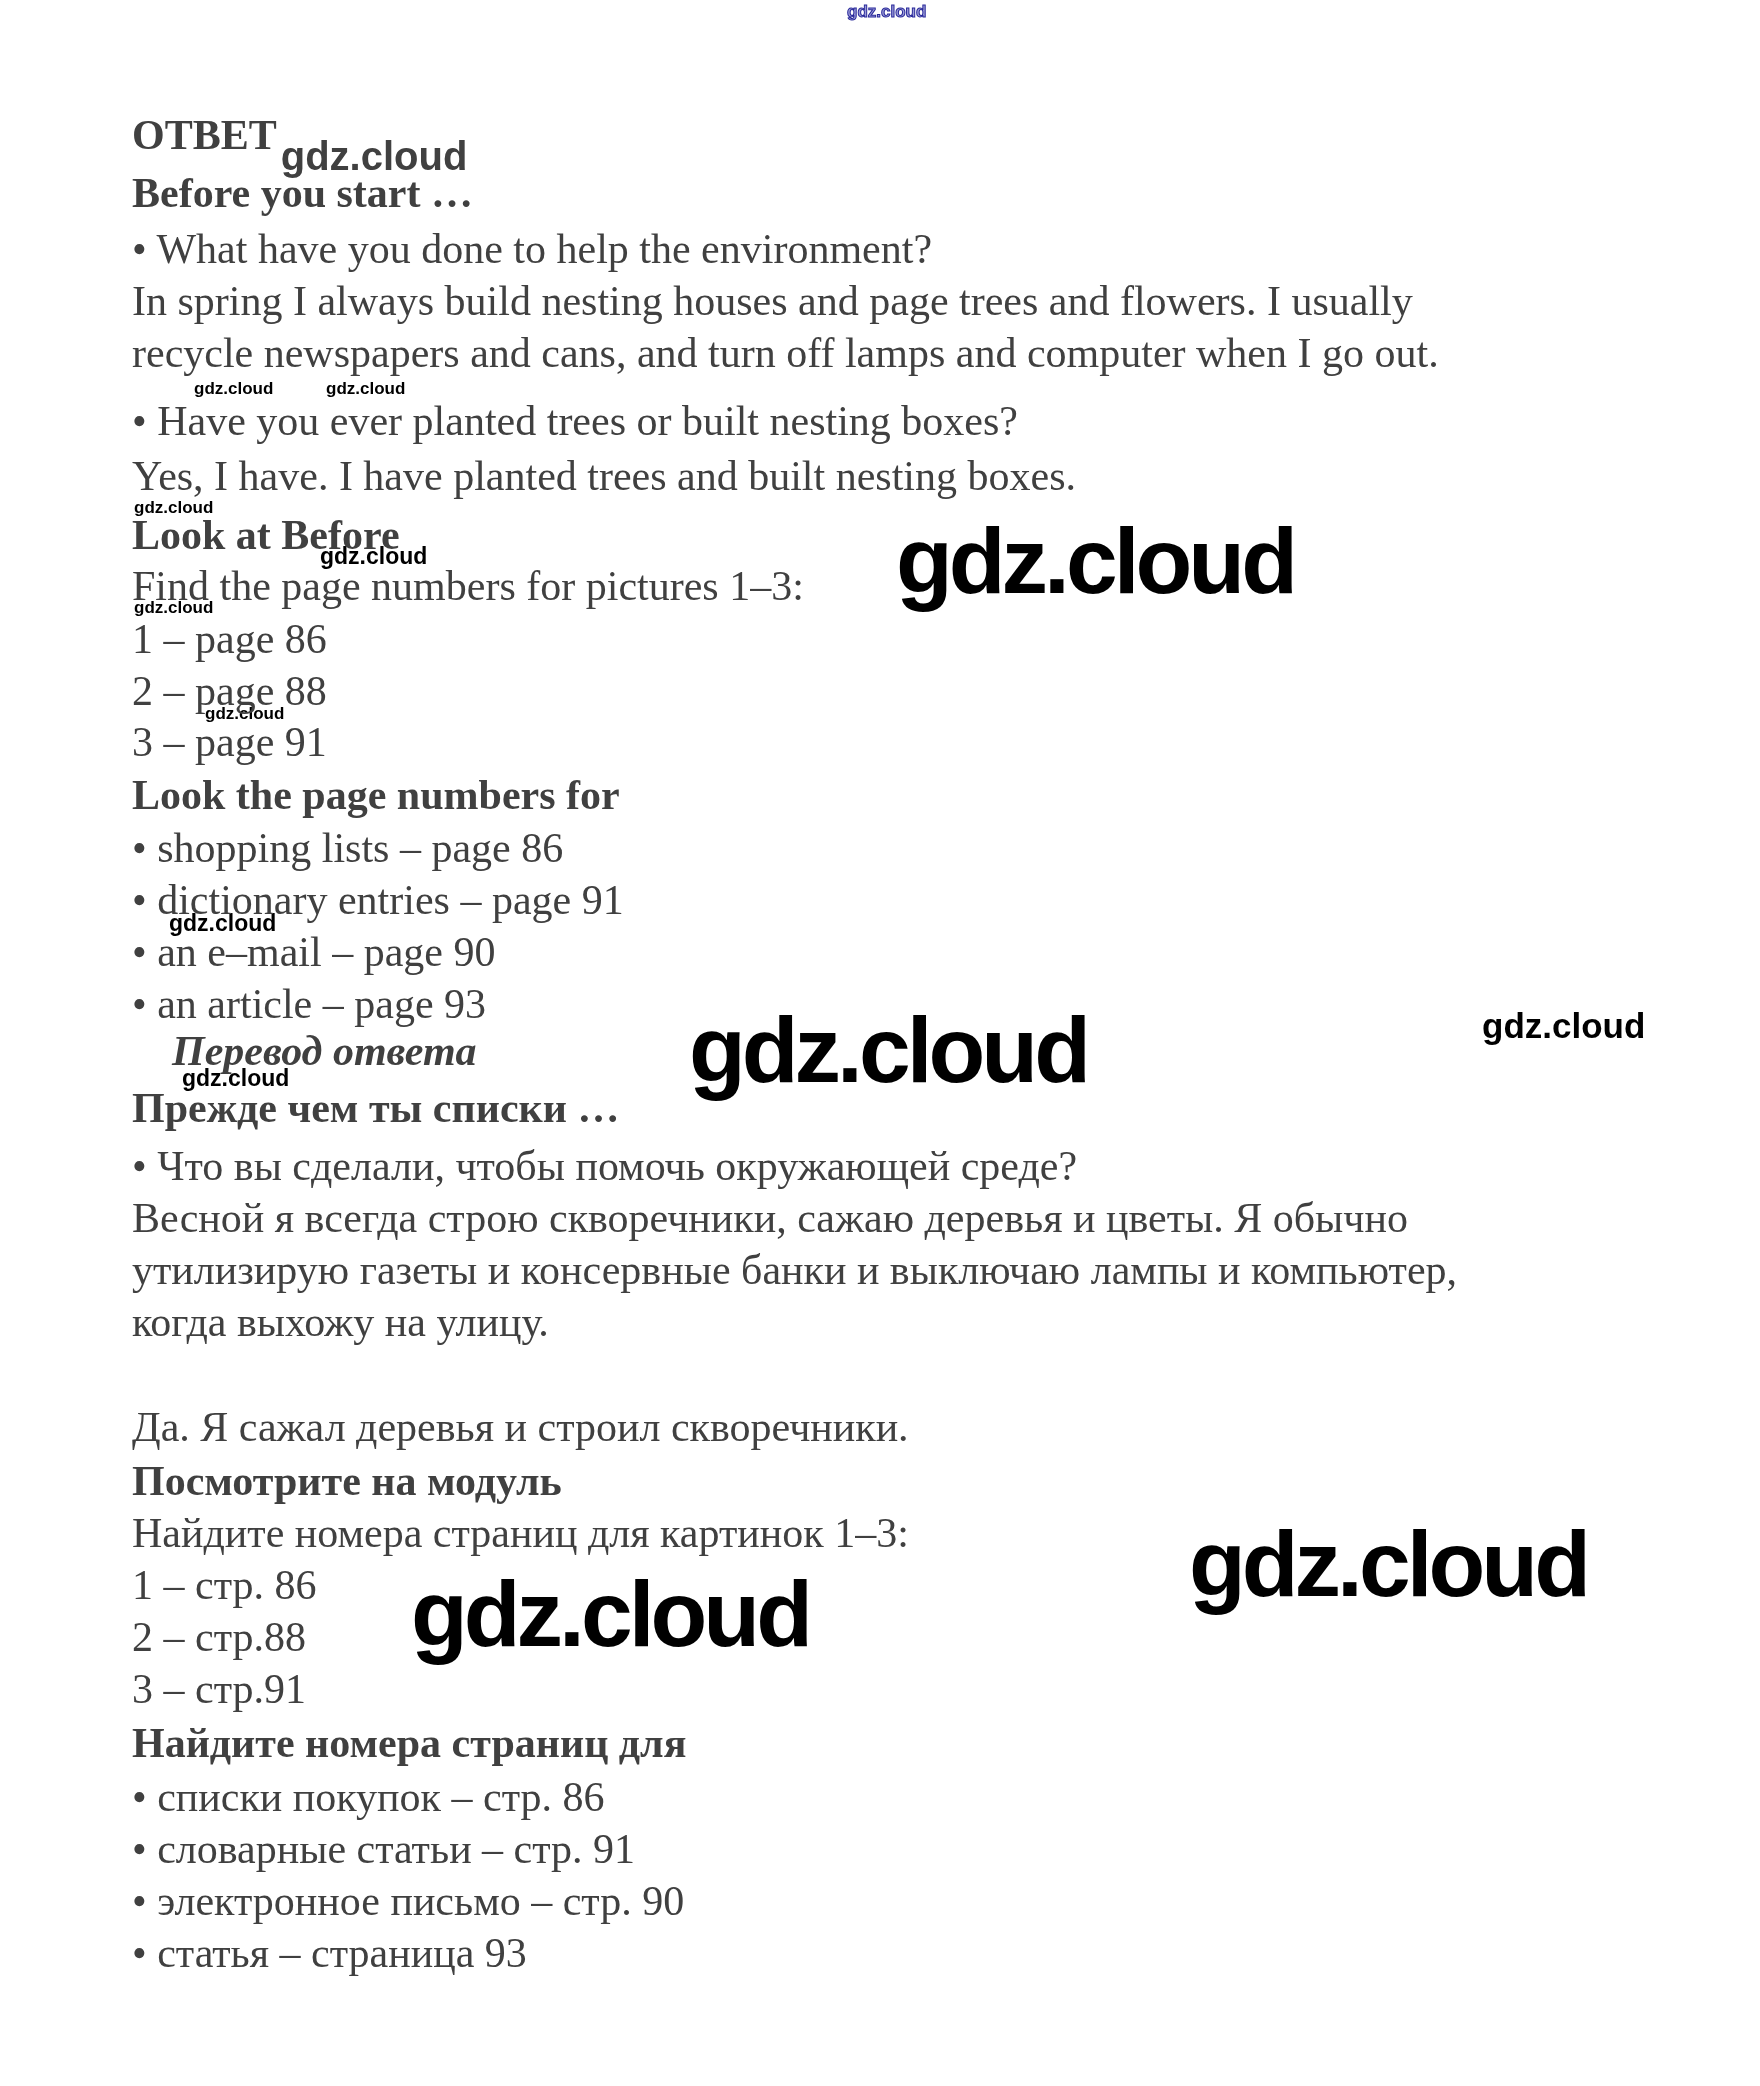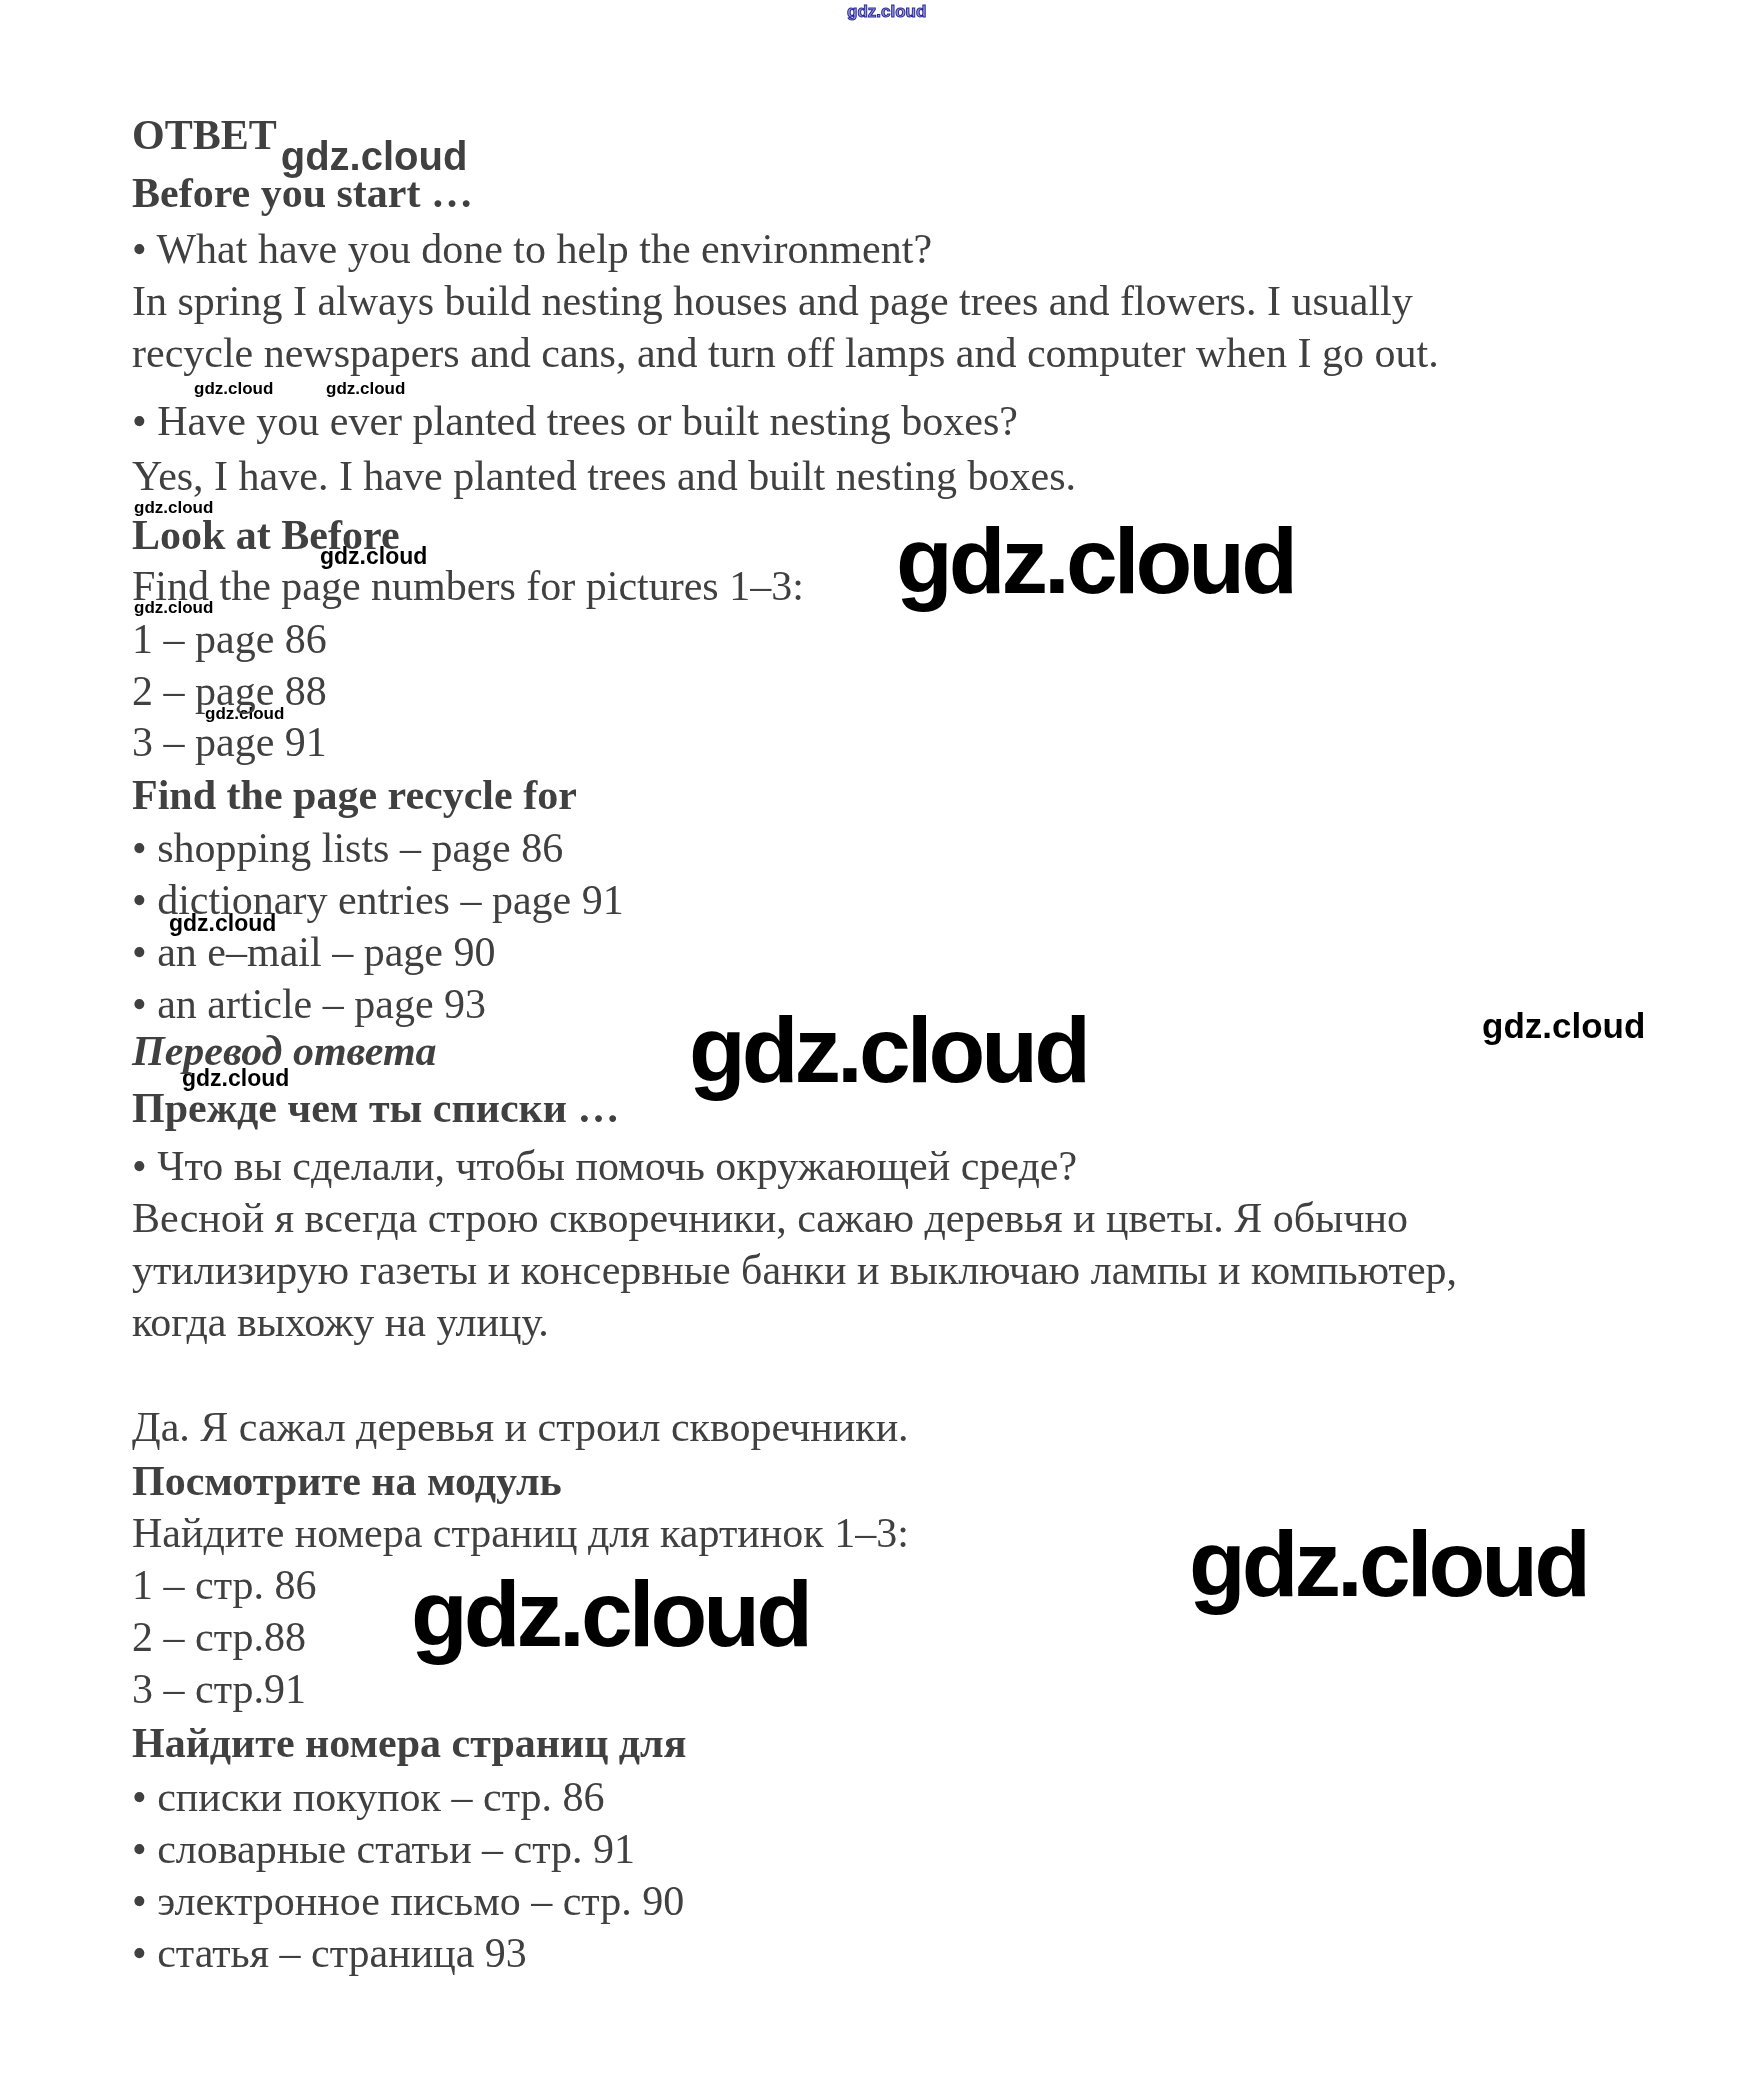--- a/index.html
+++ b/index.html
@@ -12,21 +12,21 @@
   }
   .page { position: relative; width: 1572px; height: 2087px; background: #fff; }
 
   
   .ln {
     position: absolute; left: 132px;
     font-size: 42px; line-height: 50px;
     white-space: nowrap; color: #404040;
   }
   .b  { font-weight: bold; }
-  .bi { font-weight: bold; font-style: italic; }
+  .bi { font-weight: bold; font-style: italic; margin-left: 40px; }
 
   
   .wm {
     position: absolute;
     font-family: "Liberation Sans", "DejaVu Sans", sans-serif;
     color: #000; white-space: nowrap; line-height: 1;
   }
   .wm-sm  { font-size: 17px; font-weight: bold; }
   .wm-sm2 { font-size: 23px; font-weight: bold; }
   .wm-md  { font-size: 35px; font-weight: bold; }
@@ -70,21 +70,21 @@
   <div class="ln" style="top:224px">• What have you done to help the environment?</div>
   <div class="ln" style="top:276px">In spring I always build nesting houses and page trees and flowers. I usually</div>
   <div class="ln" style="top:328px">recycle newspapers and cans, and turn off lamps and computer when I go out.</div>
   <div class="ln" style="top:396px">• Have you ever planted trees or built nesting boxes?</div>
   <div class="ln" style="top:451px">Yes, I have. I have planted trees and built nesting boxes.</div>
   <div class="ln b" style="top:510px">Look at Before</div>
   <div class="ln" style="top:561px">Find the page numbers for pictures 1–3:</div>
   <div class="ln" style="top:614px">1 – page 86</div>
   <div class="ln" style="top:666px">2 – page 88</div>
   <div class="ln" style="top:717px">3 – page 91</div>
-  <div class="ln b" style="top:770px">Find the page recycle for</div>
+  <div class="ln b" style="top:770px">Look the page numbers for</div>
   <div class="ln" style="top:823px">• shopping lists – page 86</div>
   <div class="ln" style="top:875px">• dictionary entries – page 91</div>
   <div class="ln" style="top:927px">• an e–mail – page 90</div>
   <div class="ln" style="top:979px">• an article – page 93</div>
 
   <div class="ln bi" style="top:1026px">Перевод ответа</div>
   <div class="ln b" style="top:1083px">Прежде чем ты списки …</div>
   <div class="ln" style="top:1141px">• Что вы сделали, чтобы помочь окружающей среде?</div>
   <div class="ln" style="top:1193px">Весной я всегда строю скворечники, сажаю деревья и цветы. Я обычно</div>
   <div class="ln" style="top:1245px">утилизирую газеты и консервные банки и выключаю лампы и компьютер,</div>

